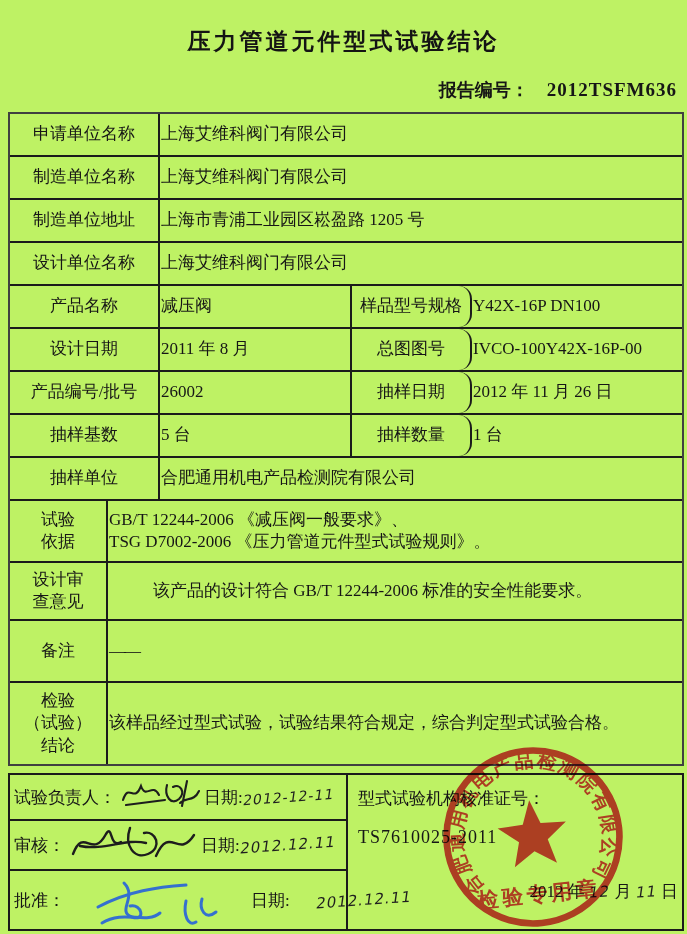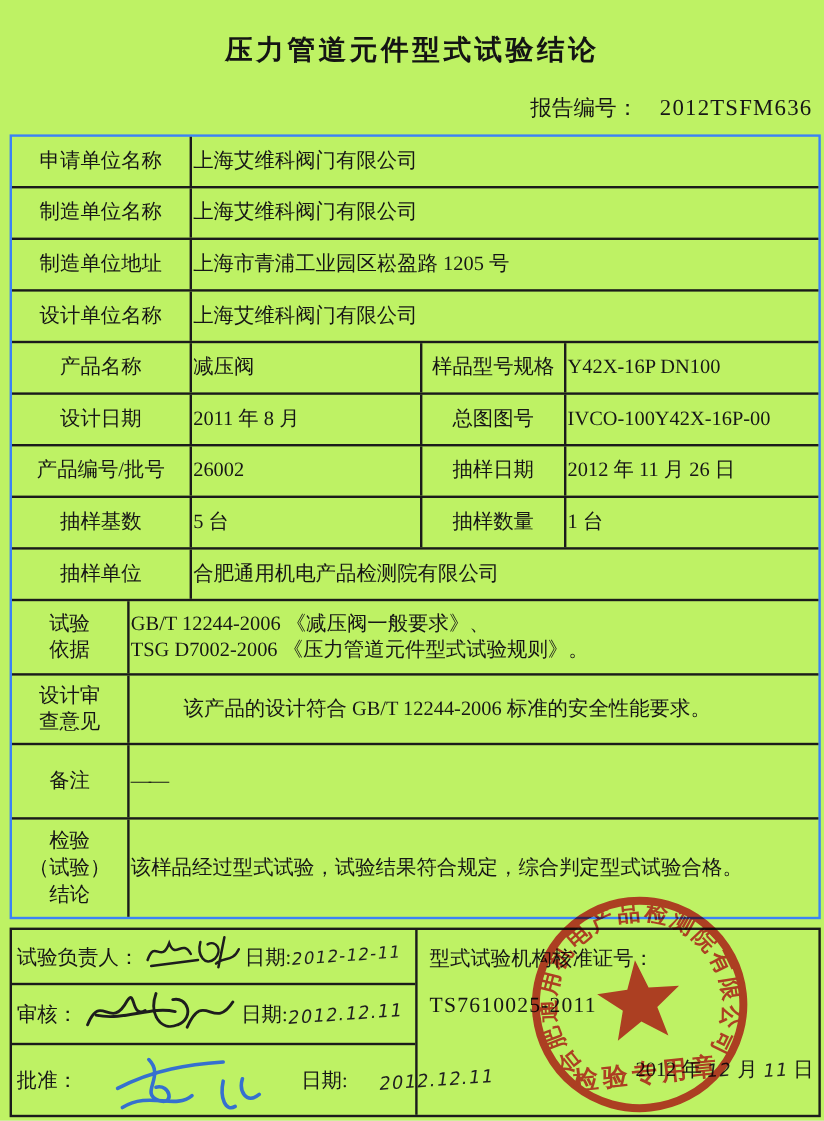--- a/index.html
+++ b/index.html
@@ -1,33 +1,33 @@
 <!DOCTYPE html>
 <html><head>
 <meta charset="utf-8">
 <style>
   html,body{margin:0;padding:0;background:#e8e8e6;}
   .page{position:relative;width:687px;height:934px;background:#bef264;overflow:hidden;
         font-family:"Liberation Serif","DejaVu Serif",serif;color:#161616;}
   .doc-title{position:absolute;top:26px;left:0;width:100%;text-align:center;
         font-family:"DejaVu Sans","Liberation Sans",sans-serif;font-weight:bold;
         font-size:23px;letter-spacing:3px;color:#141414;}
-  .report-line{position:absolute;top:78px;right:10px;font-size:18px;white-space:nowrap;}
+  .report-line{position:absolute;top:78px;right:10px;font-size:18px;white-space:nowrap;font-weight:bold;}
   .report-line .num{margin-left:18px;font-size:19px;letter-spacing:1px;}
 
-  .main-table{position:absolute;left:8px;top:112px;width:676px;border:2px solid #3b82f6;box-sizing:border-box;}
+  .main-table{position:absolute;left:8px;top:112px;width:676px;border:2px solid #404040;box-sizing:border-box;}
   .tr{display:flex;border-bottom:2px solid #1b1b1b;box-sizing:border-box;}
   .tr:last-child{border-bottom:none;}
   .td{box-sizing:border-box;border-right:2px solid #1b1b1b;display:flex;align-items:center;font-size:17px;line-height:1.3;}
   .td:last-child{border-right:none;}
   .lbl{flex-direction:column;justify-content:center;text-align:center;}
   .val{padding-left:1px;padding-right:6px;}
   .w150{width:150px;flex:none;}
   .w192{width:192px;flex:none;}
-  .w120{width:120px;flex:none;}
+  .w120{width:120px;flex:none;border-radius:13px;}
   .w98{width:98px;flex:none;}
   .grow{flex:1;}
   .h43{height:43px;}
   .h62{height:62px;}
   .h58{height:58px;gap:44px;}
   .h81{height:81px;}
   .val-col{flex-direction:column;align-items:flex-start;justify-content:center;}
   .val-col span{display:block;}
   .dash{letter-spacing:-2px;}
 

